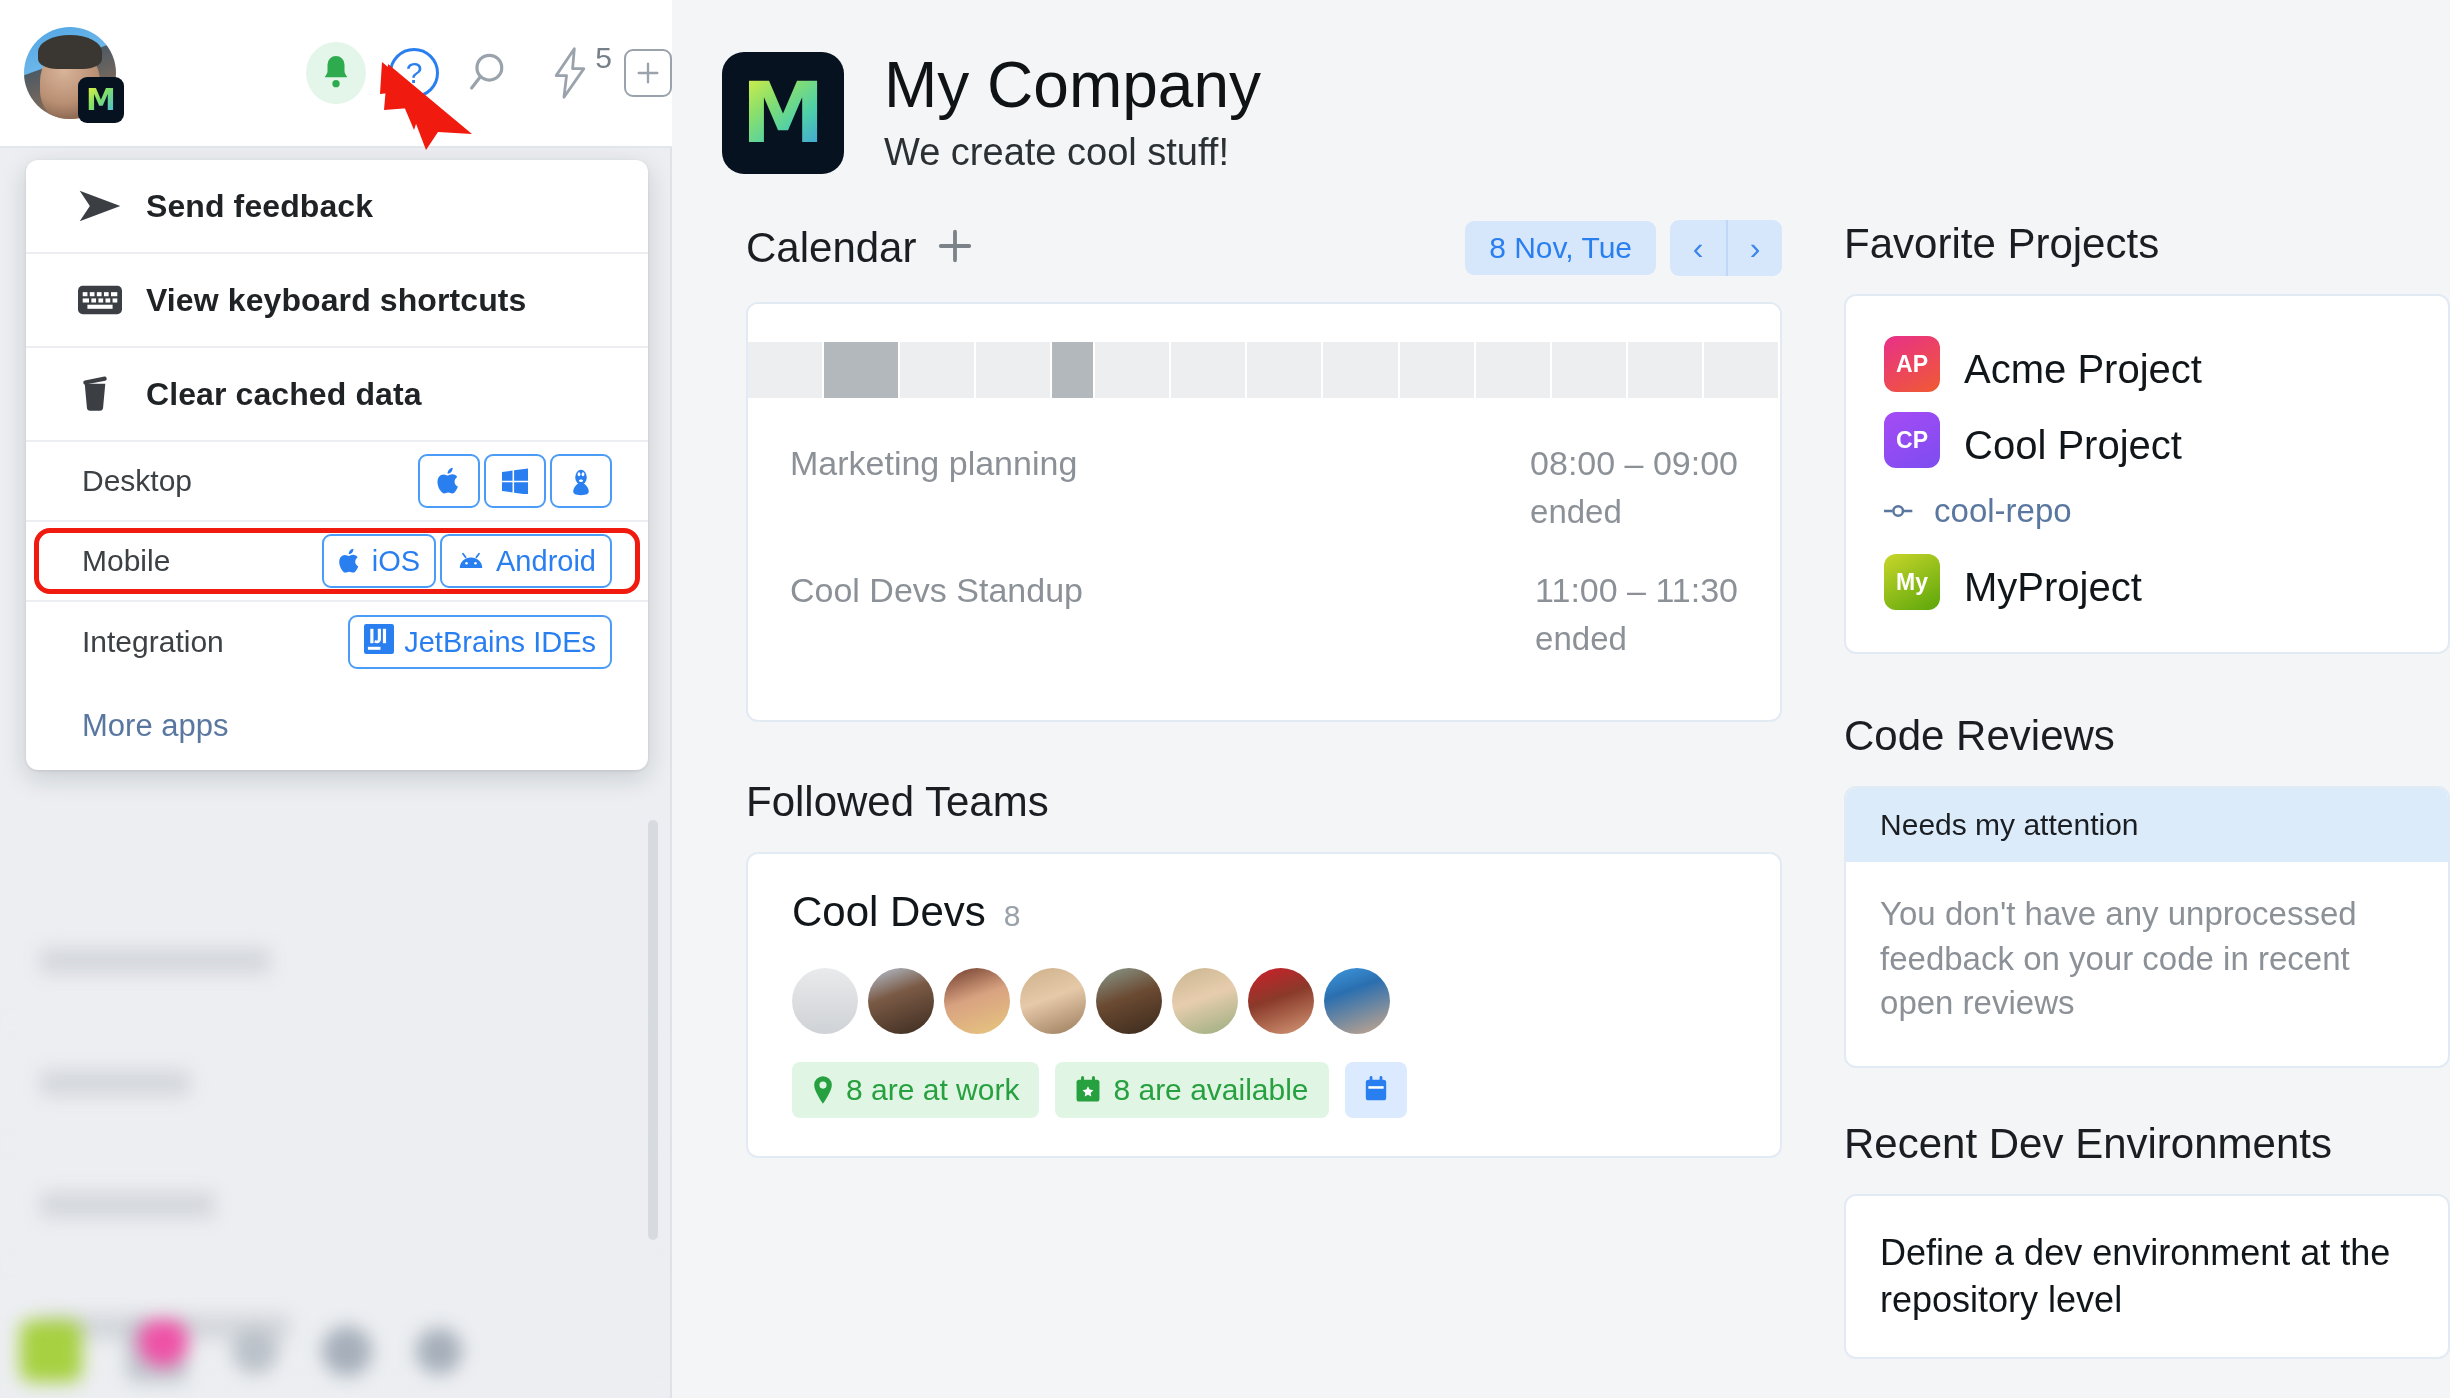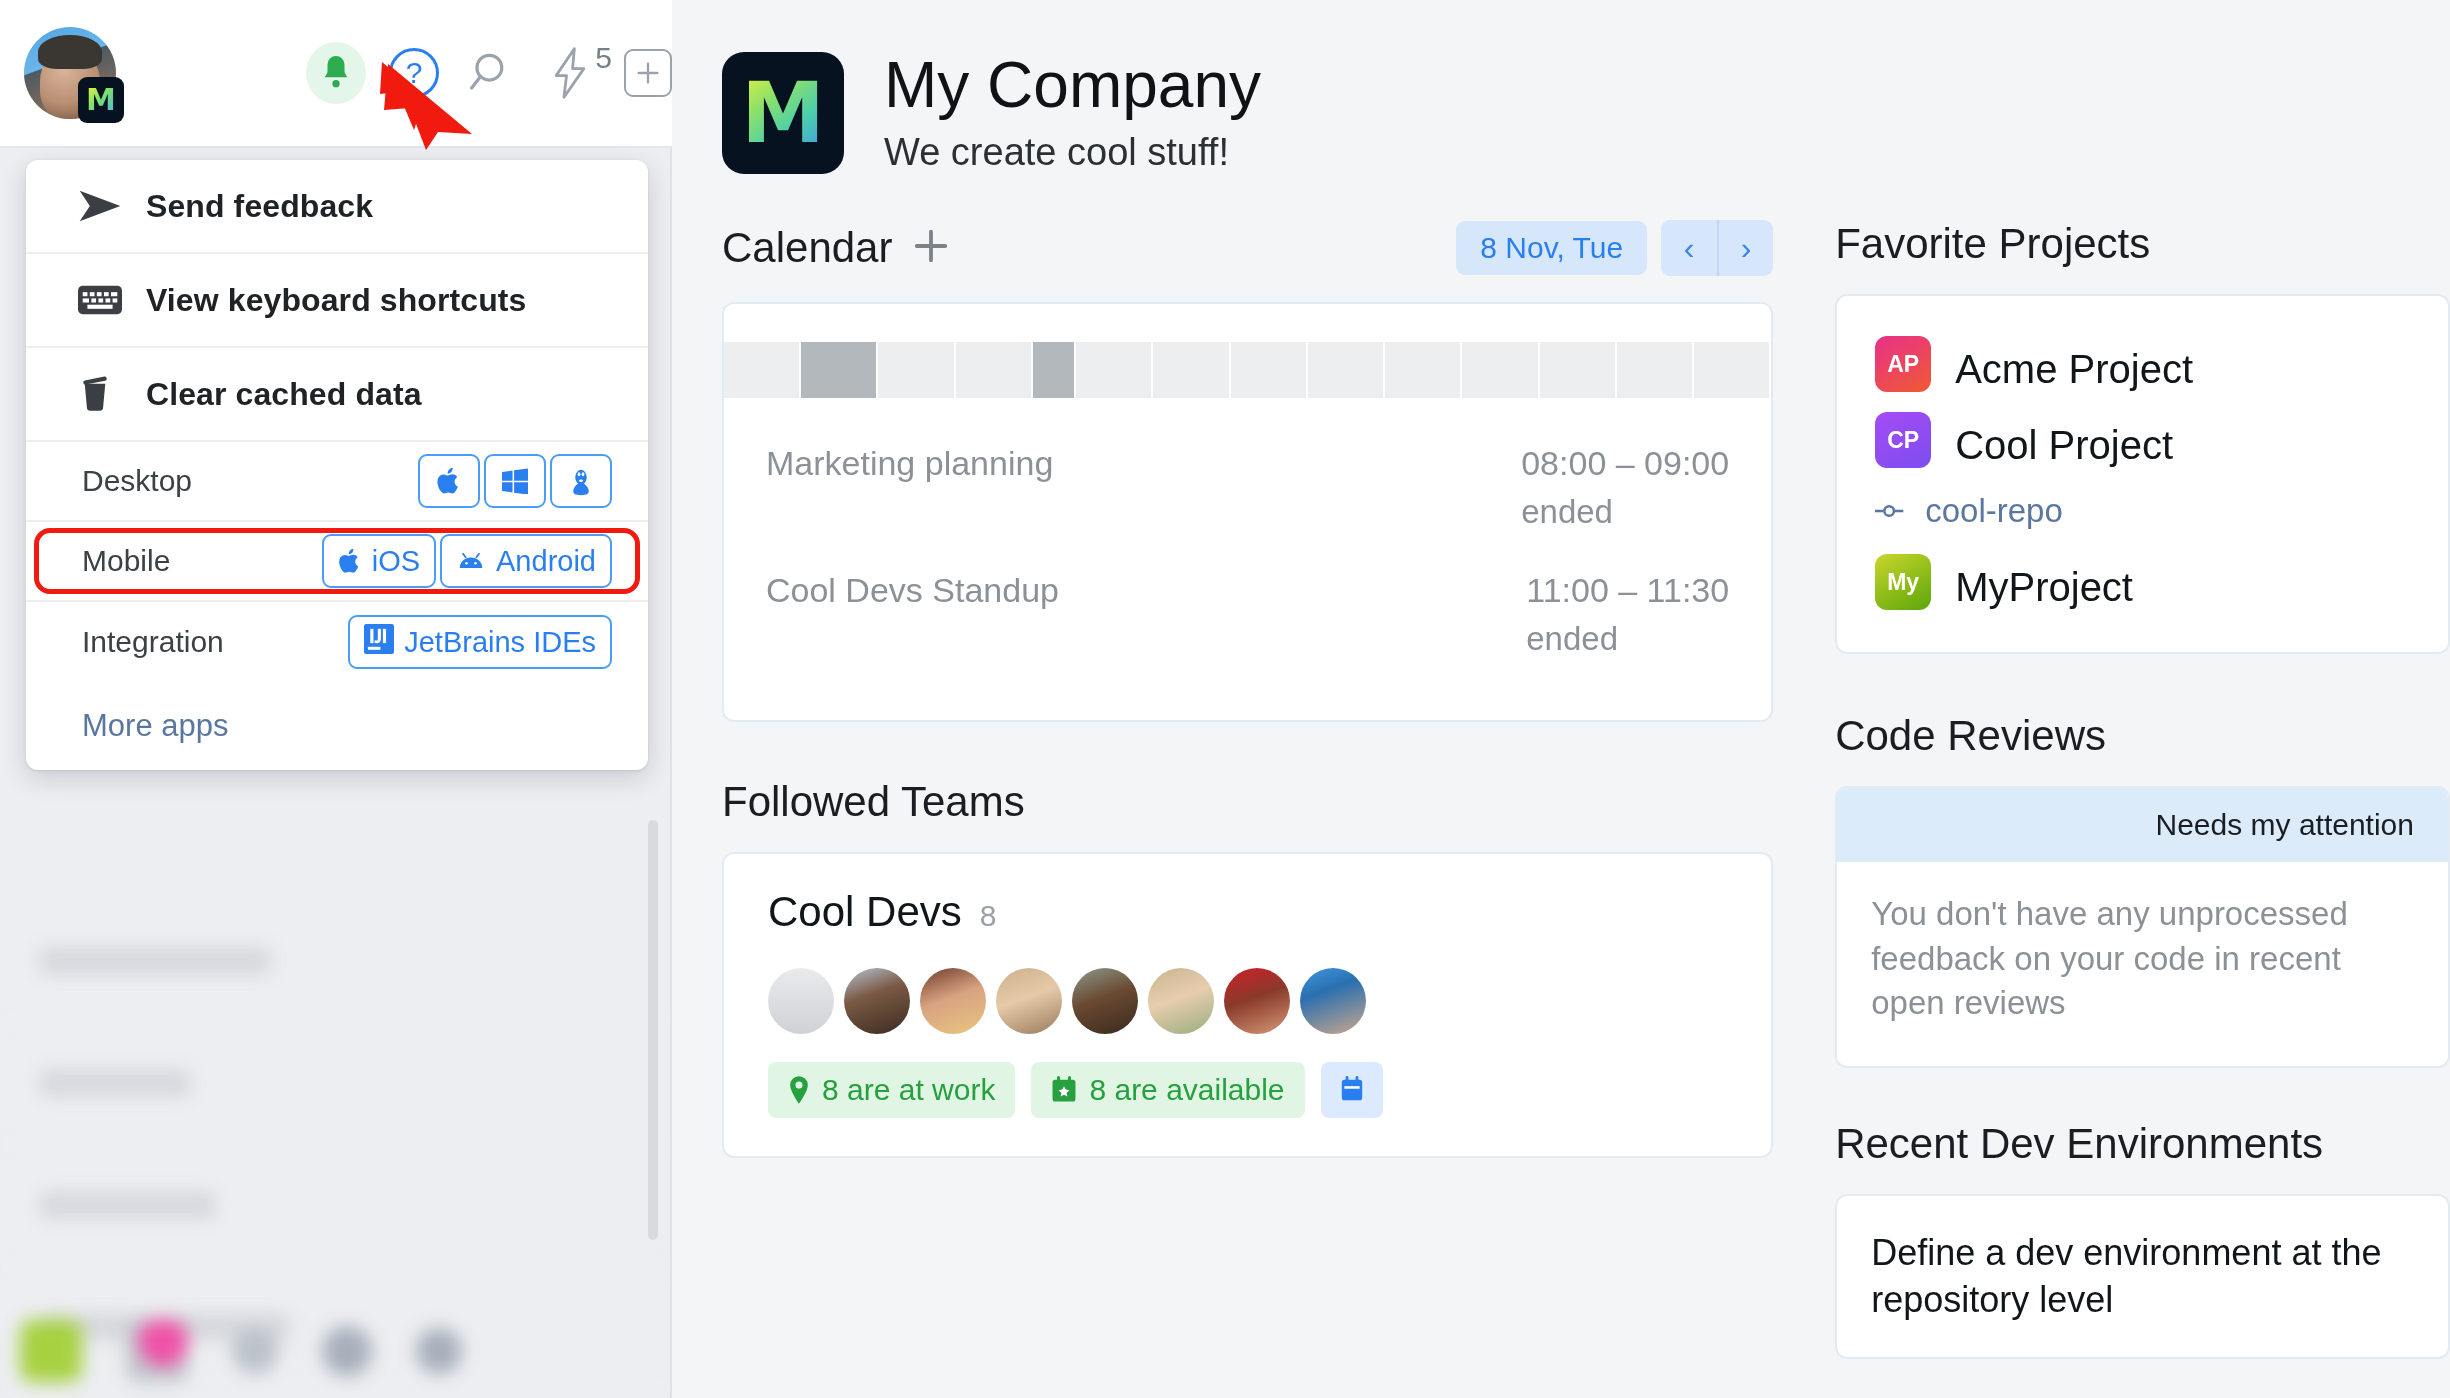--- a/index.html
+++ b/index.html
@@ -136,21 +136,21 @@
     font-size: 84px; font-weight: 800; font-family: "DejaVu Sans", sans-serif;
   }
   .company-logo span {
     background: linear-gradient(140deg,#f4f43a 0%,#8ce06a 35%,#4fd0a8 62%,#3b8ff0 100%);
     -webkit-background-clip:text; background-clip:text; color: transparent;
   }
   .company-name { font-size: 64px; font-weight: 400; color: #0f1316; line-height: 1.05; }
   .company-tag { font-size: 38px; color: #2b3034; margin-top: 12px; font-weight: 400; }
 
   .cols { display: flex; gap: 62px; }
-  .col-mid { width: 1060px; }
+  .col-mid { width: 1060px; margin-left: 24px; }
   .col-right { width: 620px; }
 
   .sec-head { display:flex; align-items:center; gap: 20px; margin-bottom: 26px; }
   .sec-title { font-size: 42px; color: #1a1e22; font-weight: 400; }
   .sec-right { margin-left: auto; display:flex; align-items:center; gap: 14px; }
   .date-pill {
     background: #d7e7fb; color: #2a7ff0; border-radius: 9px;
     padding: 10px 24px; font-size: 30px;
   }
   .navbtns { display:flex; background: #d7e7fb; border-radius: 9px; overflow:hidden; }
@@ -198,21 +198,21 @@
   .proj-icon {
     width: 56px; height: 56px; border-radius: 12px; flex: 0 0 auto;
     display:flex; align-items:center; justify-content:center;
     color: #fff; font-size: 23px; font-weight: 700;
   }
   .proj-name { font-size: 40px; color: #11161a; }
   .repo-row { display:flex; align-items:center; gap: 16px; padding: 14px 0 14px 38px; }
   .repo-name { font-size: 33px; color: #5a77a0; }
 
   .cr-card { overflow: hidden; }
-  .cr-head { background: #dcebfa; padding: 20px 34px; font-size: 30px; color: #1a1e22; text-align: right; }
+  .cr-head { background: #dcebfa; padding: 20px 34px; font-size: 30px; color: #1a1e22; }
   .cr-body { padding: 30px 34px 40px 34px; font-size: 33px; color: #8b9197; line-height: 1.35; }
 
   .de-card { padding: 34px 34px; font-size: 36px; color: #11161a; line-height:1.3; }
 </style>
 </head>
 <body>
 
 <div id="app">
 
   <div class="left-col">

